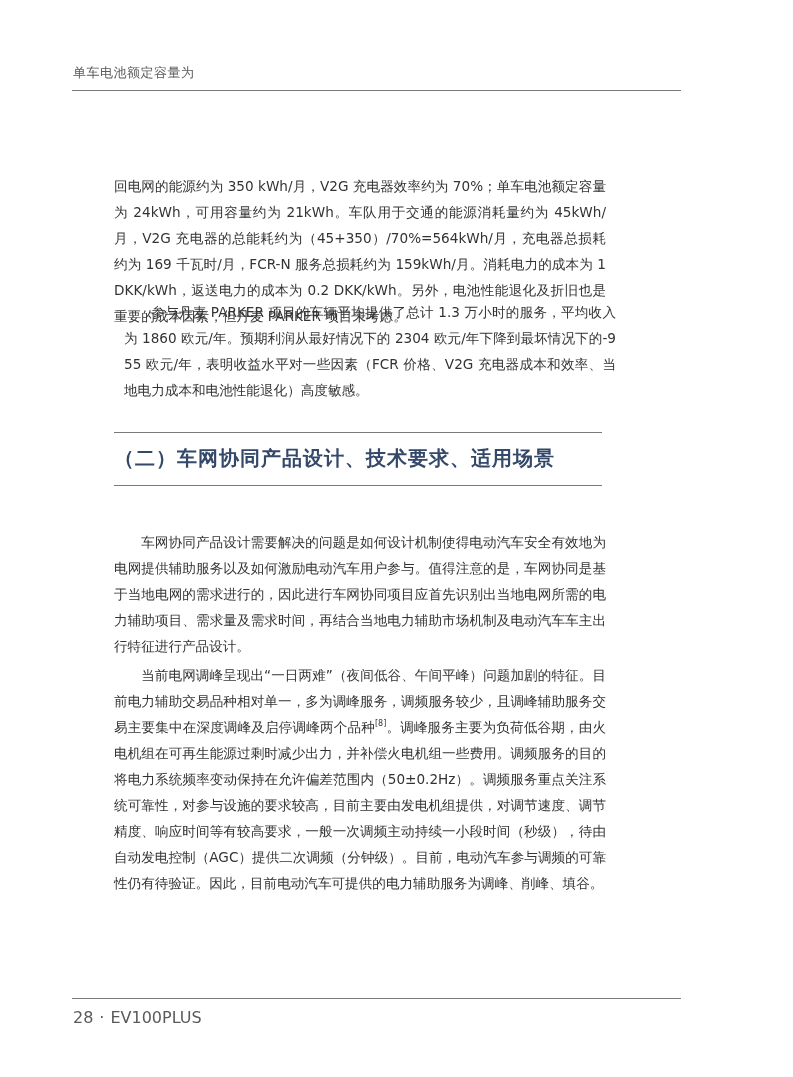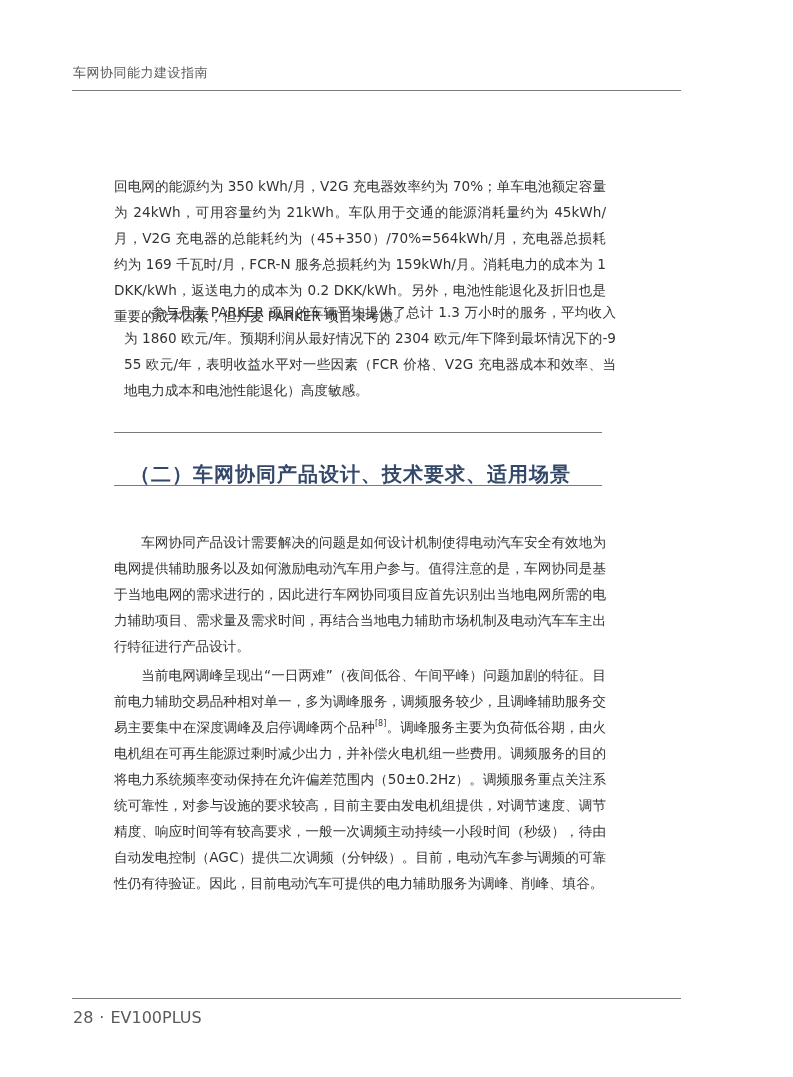--- a/index.html
+++ b/index.html
@@ -48,21 +48,21 @@
       position: absolute;
       left: 114px;
       top: 432px;
       width: 488px;
       border-top: 1.5px solid #7a7a7a;
     }
     .section-heading {
       position: absolute;
       left: 114px;
       top: 445px;
-      margin: 16px;
+      margin: 0;
       font-size: 20px;
       font-weight: bold;
       color: #34486a;
       letter-spacing: 1px;
     }
     .section-rule-bottom {
       position: absolute;
       left: 114px;
       top: 485px;
       width: 488px;
@@ -89,21 +89,21 @@
       font-size: 16px;
       color: #5a5a5a;
     }
     .footer .sep {
       margin: 0 6px;
     }
   </style>
 </head>
 <body>
 
-<div class="running-header">车网协同能力建设指南</div>
+<div class="running-header">单车电池额定容量为</div>
 <div class="header-rule"></div>
 
 <div class="para-block-1">
   <p class="para">回电网的能源约为 350  kWh/月，V2G 充电器效率约为 70%；单车电池额定容量为 24kWh，可用容量约为 21kWh。车队用于交通的能源消耗量约为 45kWh/月，V2G 充电器的总能耗约为（45+350）/70%=564kWh/月，充电器总损耗约为 169 千瓦时/月，FCR-N 服务总损耗约为 159kWh/月。消耗电力的成本为 1 DKK/kWh，返送电力的成本为 0.2 DKK/kWh。另外，电池性能退化及折旧也是重要的成本因素，但丹麦 PARKER 项目未考虑。</p>
 </div>
 
 <div class="para-block-2">
   <p class="para indent">参与丹麦 PARKER 项目的车辆平均提供了总计 1.3 万小时的服务，平均收入为 1860 欧元/年。预期利润从最好情况下的 2304 欧元/年下降到最坏情况下的-955 欧元/年，表明收益水平对一些因素（FCR 价格、V2G 充电器成本和效率、当地电力成本和电池性能退化）高度敏感。</p>
 </div>
 

